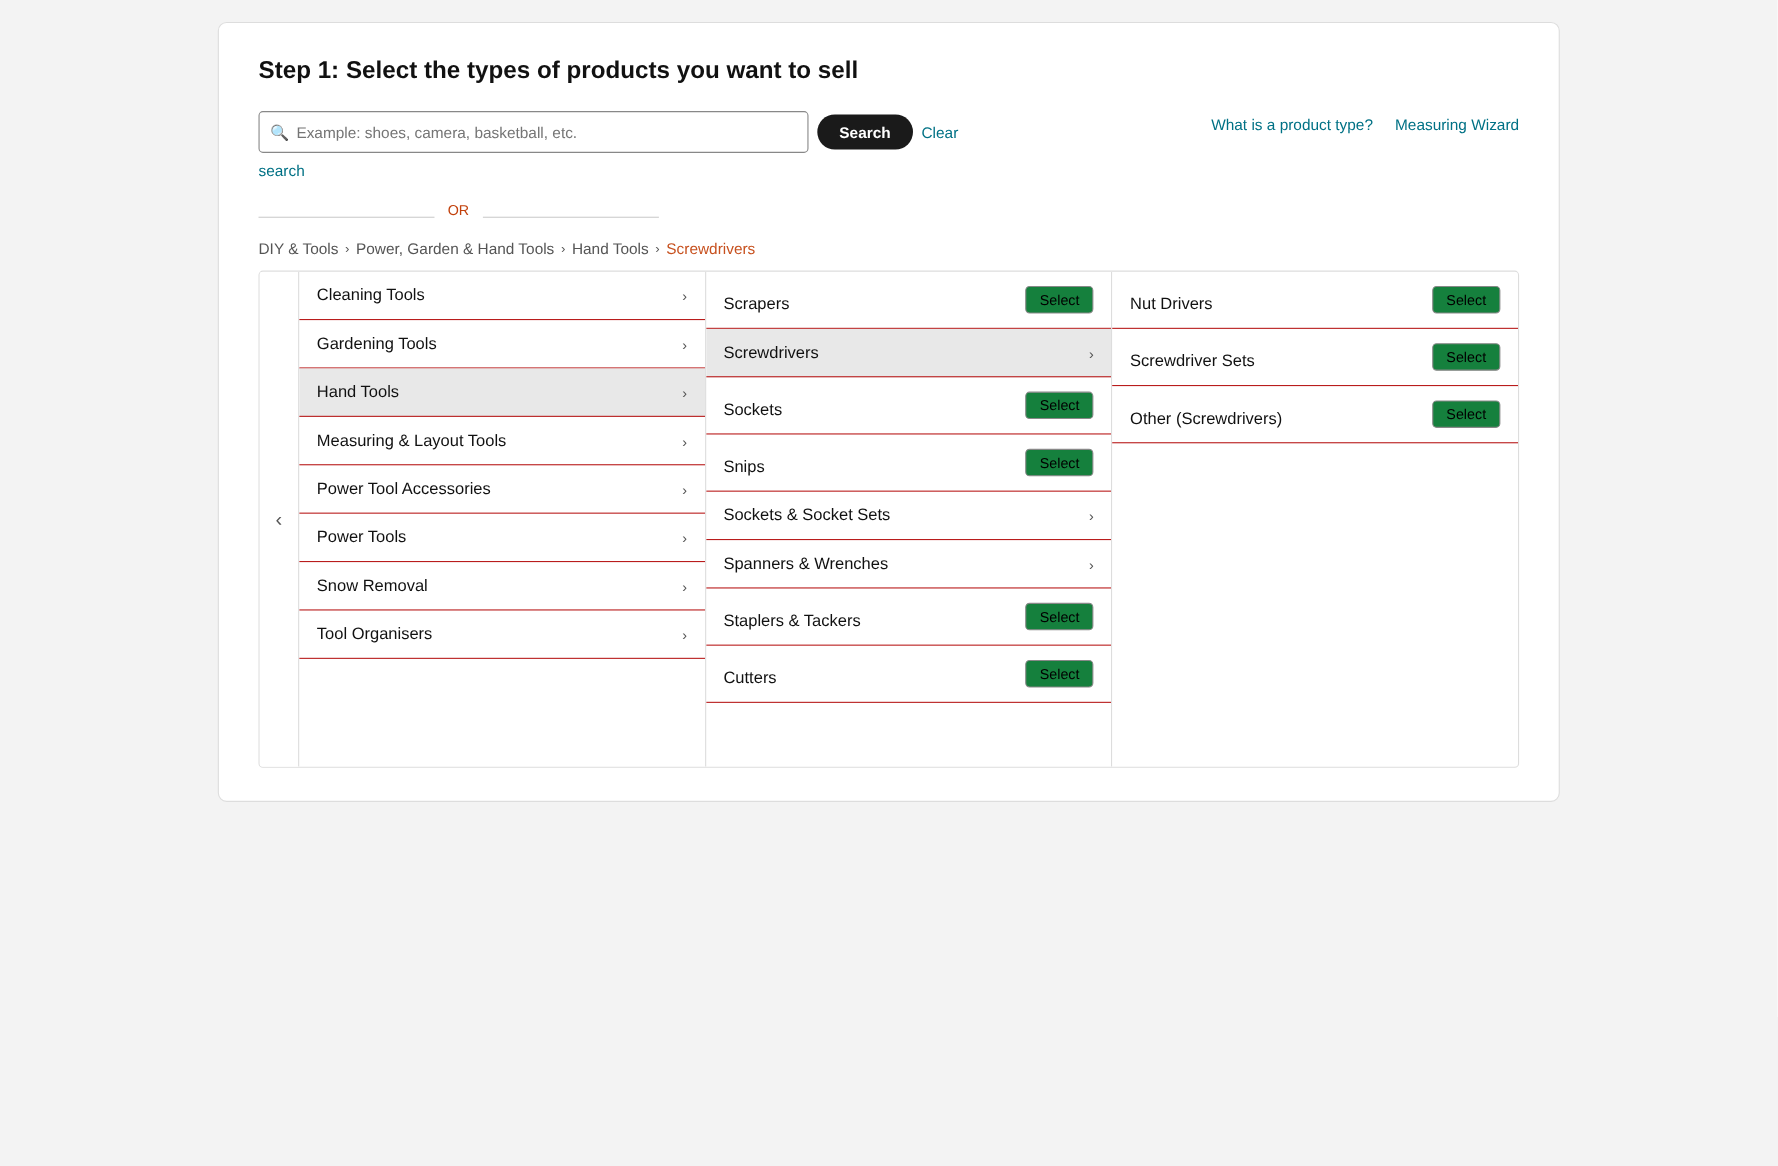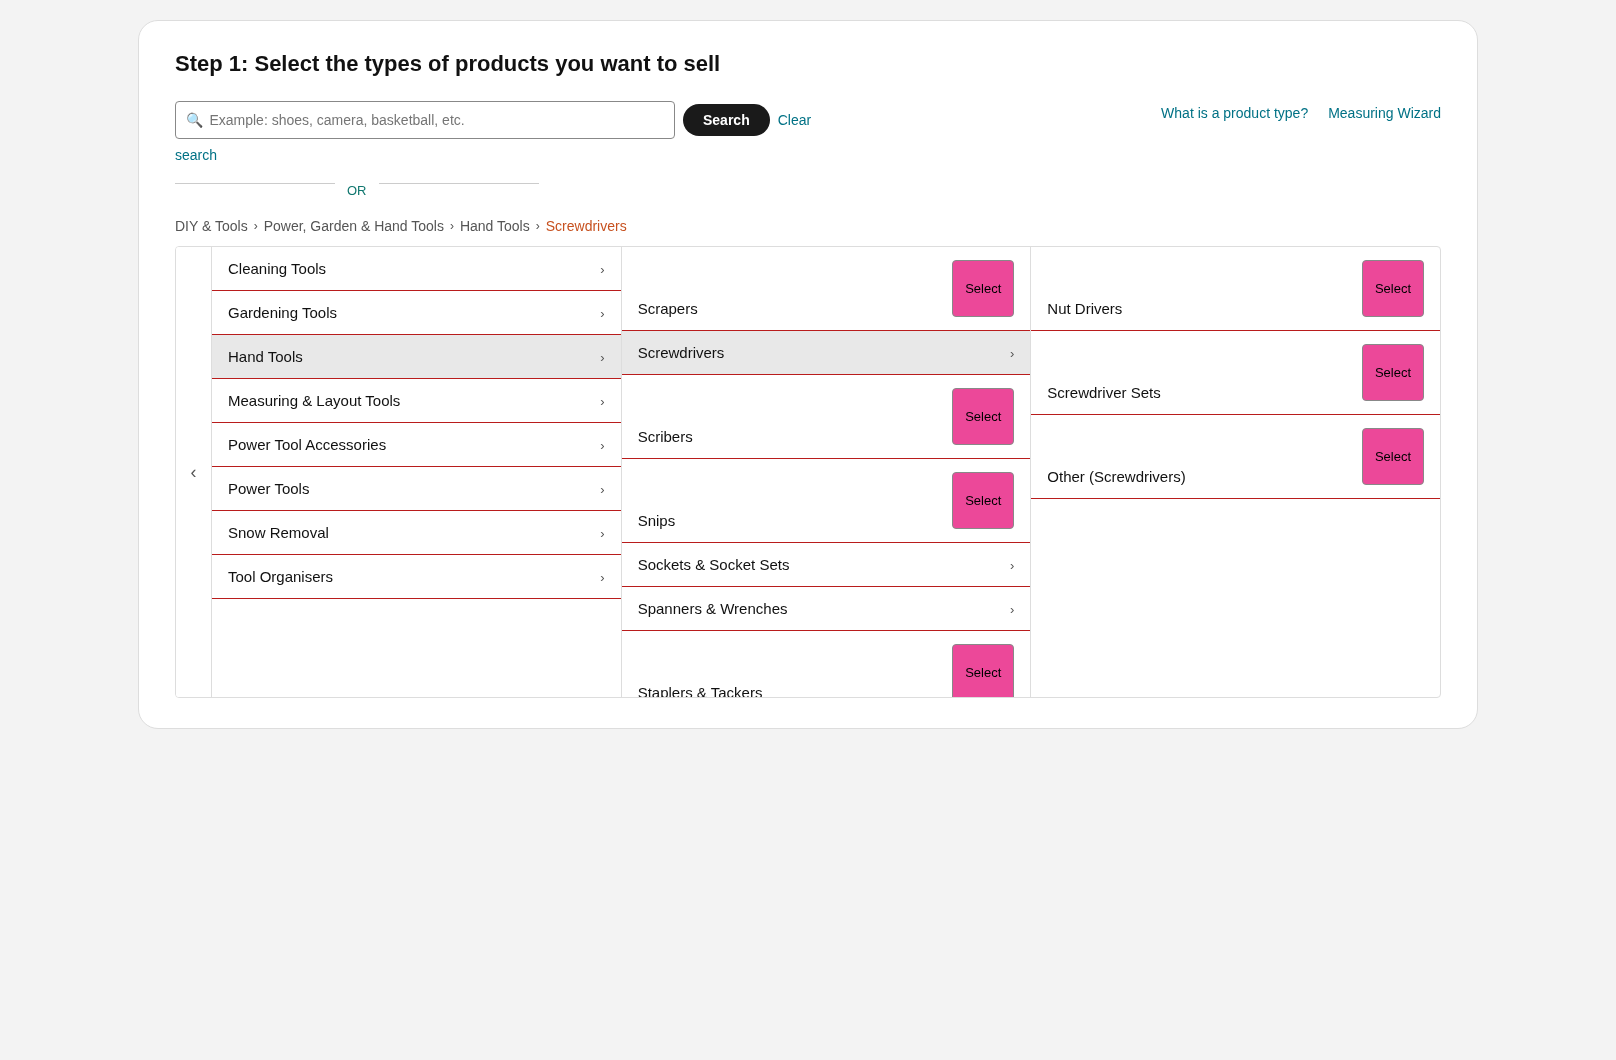--- a/index.html
+++ b/index.html
@@ -8,22 +8,22 @@
       background: #f3f3f3;
       display: flex;
       justify-content: center;
       align-items: flex-start;
       padding: 20px;
       min-height: 100vh;
     }
     .page-container {
       background: #fff;
       border: 1px solid #ddd;
-      border-radius: 20px;
-      width: 1340px;
+      border-radius: 8px;
+      width: 1220px;
       padding: 30px 36px;
     }
     .page-title {
       font-size: 22px;
       font-weight: 700;
       color: #111;
       margin-bottom: 24px;
     }
     .top-row {
       display: flex;
@@ -99,23 +99,23 @@
       margin-top: 4px;
     }
     .top-link {
       color: #007185;
       font-size: 14px;
       text-decoration: none;
       cursor: pointer;
     }
     .or-divider {
       display: flex;
-      align-items: flex-start;
+      align-items: flex-end;
       margin: 20px 0;
-      color: #0f766e;
+      color: #c2410c;
       font-size: 13px;
     }
     .or-divider::before, .or-divider::after {
       content: '';
       flex: 1;
       height: 1px;
       background: #ccc;
       max-width: 160px;
     }
     .or-divider span {
@@ -188,23 +188,23 @@
     .column-item.selected {
       background: #e8e8e8;
     }
     .column-item .chevron {
       color: #555;
       font-size: 13px;
       flex-shrink: 0;
     }
     .select-btn {
       border: 1px solid #888;
-      background: #ec4899;
+      background: #15803d;
       border-radius: 4px;
-      padding: 20px 12px;
+      padding: 4px 12px;
       font-size: 13px;
       cursor: pointer;
       white-space: nowrap;
     }
     .column-item-text {
       flex: 1;
     }
     
     .column::-webkit-scrollbar {
       width: 8px;
@@ -298,21 +298,21 @@
     <div class="column" id="col-1">
         <div class="column-item">
           <span class="column-item-text">Scrapers</span>
           <button class="select-btn">Select</button>
         </div>
         <div class="column-item selected">
           <span class="column-item-text">Screwdrivers</span>
           <span class="chevron">›</span>
         </div>
         <div class="column-item">
-          <span class="column-item-text">Scribers</span>
+          <span class="column-item-text">Sockets</span>
           <button class="select-btn">Select</button>
         </div>
         <div class="column-item">
           <span class="column-item-text">Snips</span>
           <button class="select-btn">Select</button>
         </div>
         <div class="column-item">
           <span class="column-item-text">Sockets &amp; Socket Sets</span>
           <span class="chevron">›</span>
         </div>

